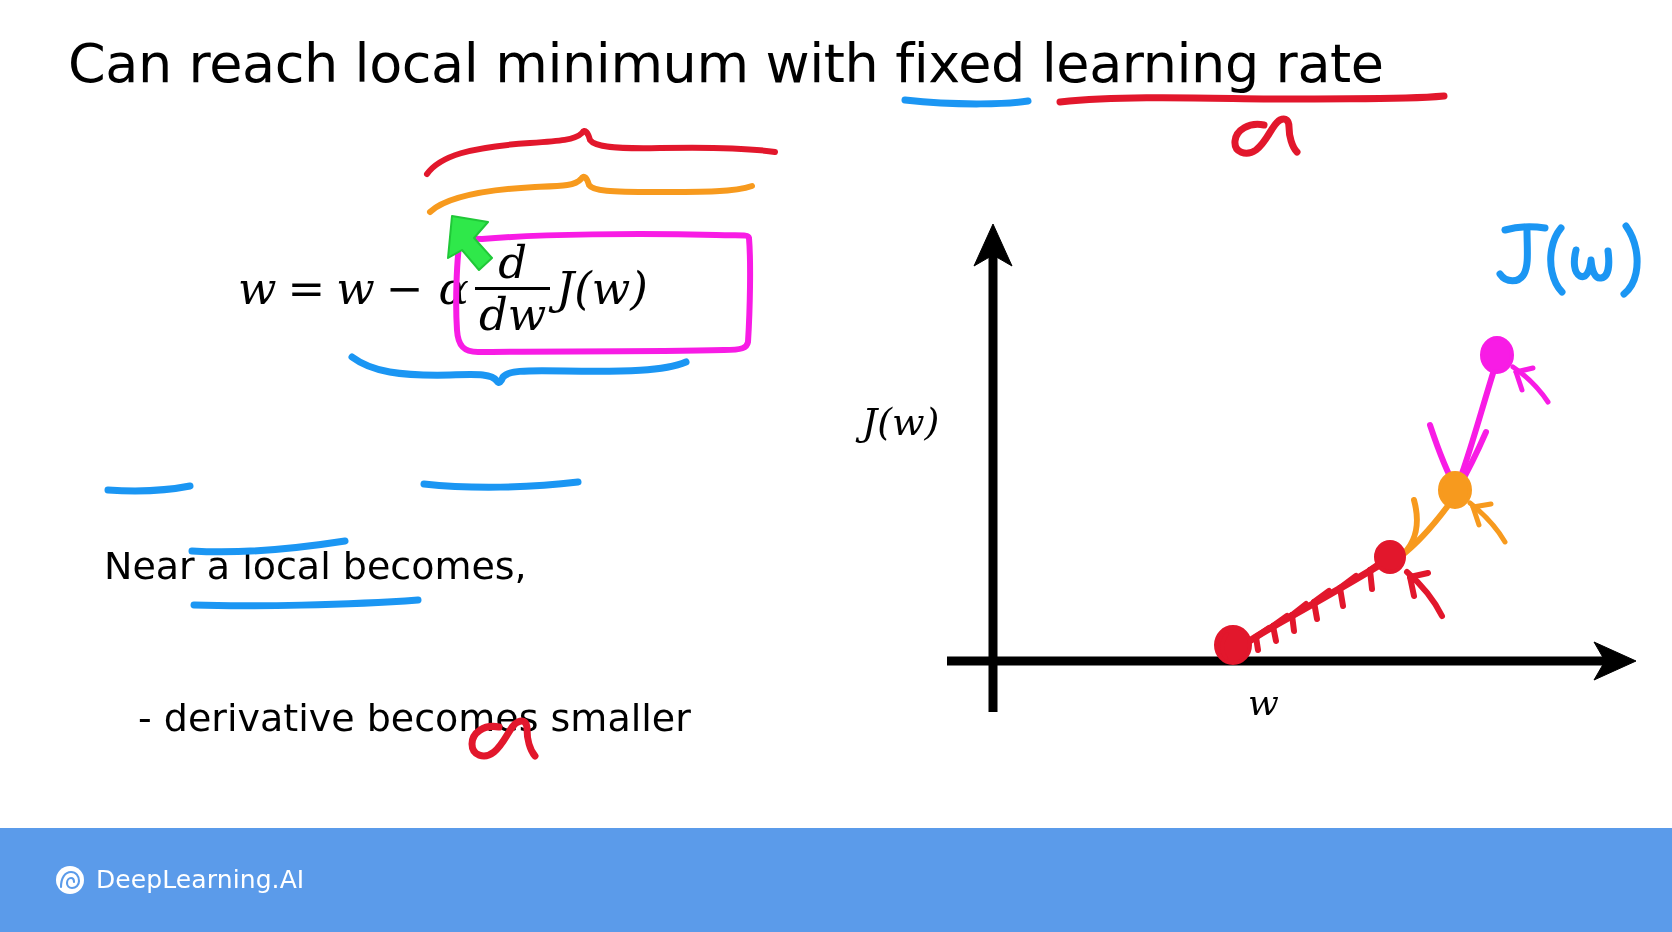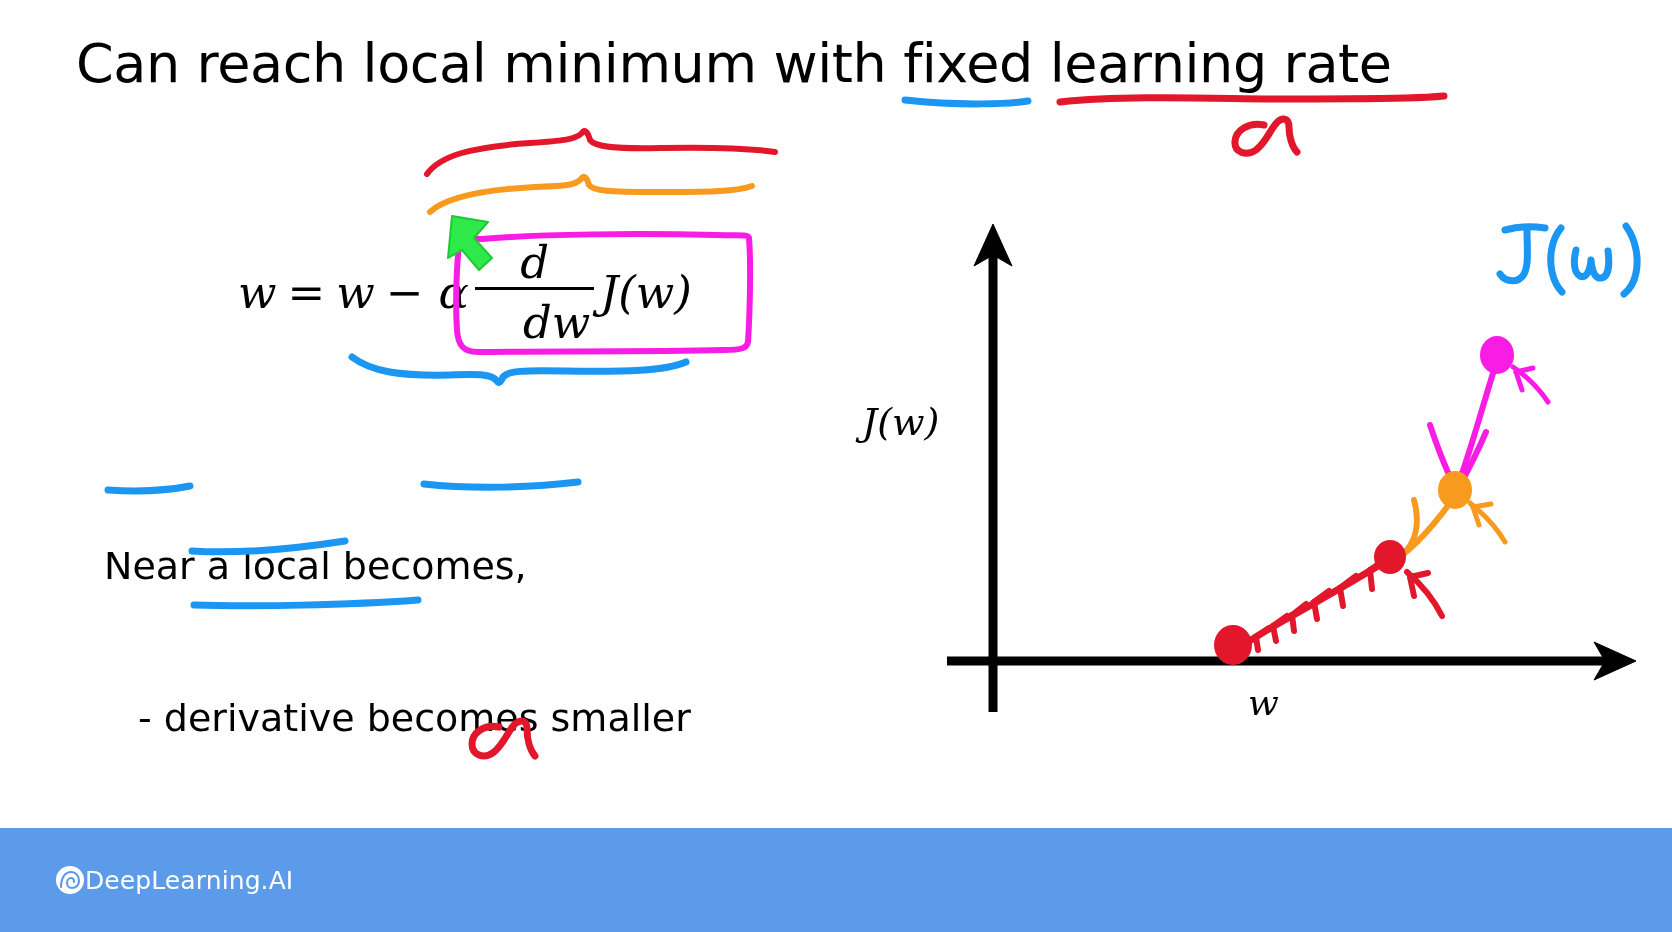--- a/index.html
+++ b/index.html
@@ -16,21 +16,21 @@
   }
   .slide {
     position: absolute;
     inset: 0;
     background: #ffffff;
   }
 
   
   #title {
     position: absolute;
-    left: 76px;
+    left: 68px;
     top: 32px;
     font-family: "DejaVu Sans", sans-serif;
     font-size: 54px;
     font-weight: 400;
     color: #000000;
     letter-spacing: -0.4px;
     white-space: nowrap;
   }
 
   
@@ -58,21 +58,21 @@
     line-height: 1.0;
   }
   .frac .num { padding: 0 4px 2px 4px; }
   .frac .bar {
     display: block;
     width: 100%;
     min-width: 66px;
     height: 3px;
     background: #000;
   }
-  .frac .den { padding: 10px 4px 0 4px; margin-left: 44px; }
+  .frac .den { padding: 2px 4px 0 4px; }
 
   
   #bodytext {
     position: absolute;
     left: 104px;
     top: 440px;
     font-family: "DejaVu Sans", sans-serif;
     font-size: 38px;
     color: #000000;
     line-height: 1.33;
@@ -106,22 +106,22 @@
     left: 0;
     right: 0;
     top: 828px;
     height: 104px;
     background: #5b9bea;
     display: flex;
     align-items: center;
   }
   #brand {
     display: flex;
-    align-items: center;
-    gap: 0;
+    align-items: flex-start;
+    gap: 11px;
     margin-left: 55px;
     color: #ffffff;
   }
   #brand-text {
     font-family: "DejaVu Sans", sans-serif;
     font-size: 25px;
     letter-spacing: 0.1px;
     color: #ffffff;
   }
 

